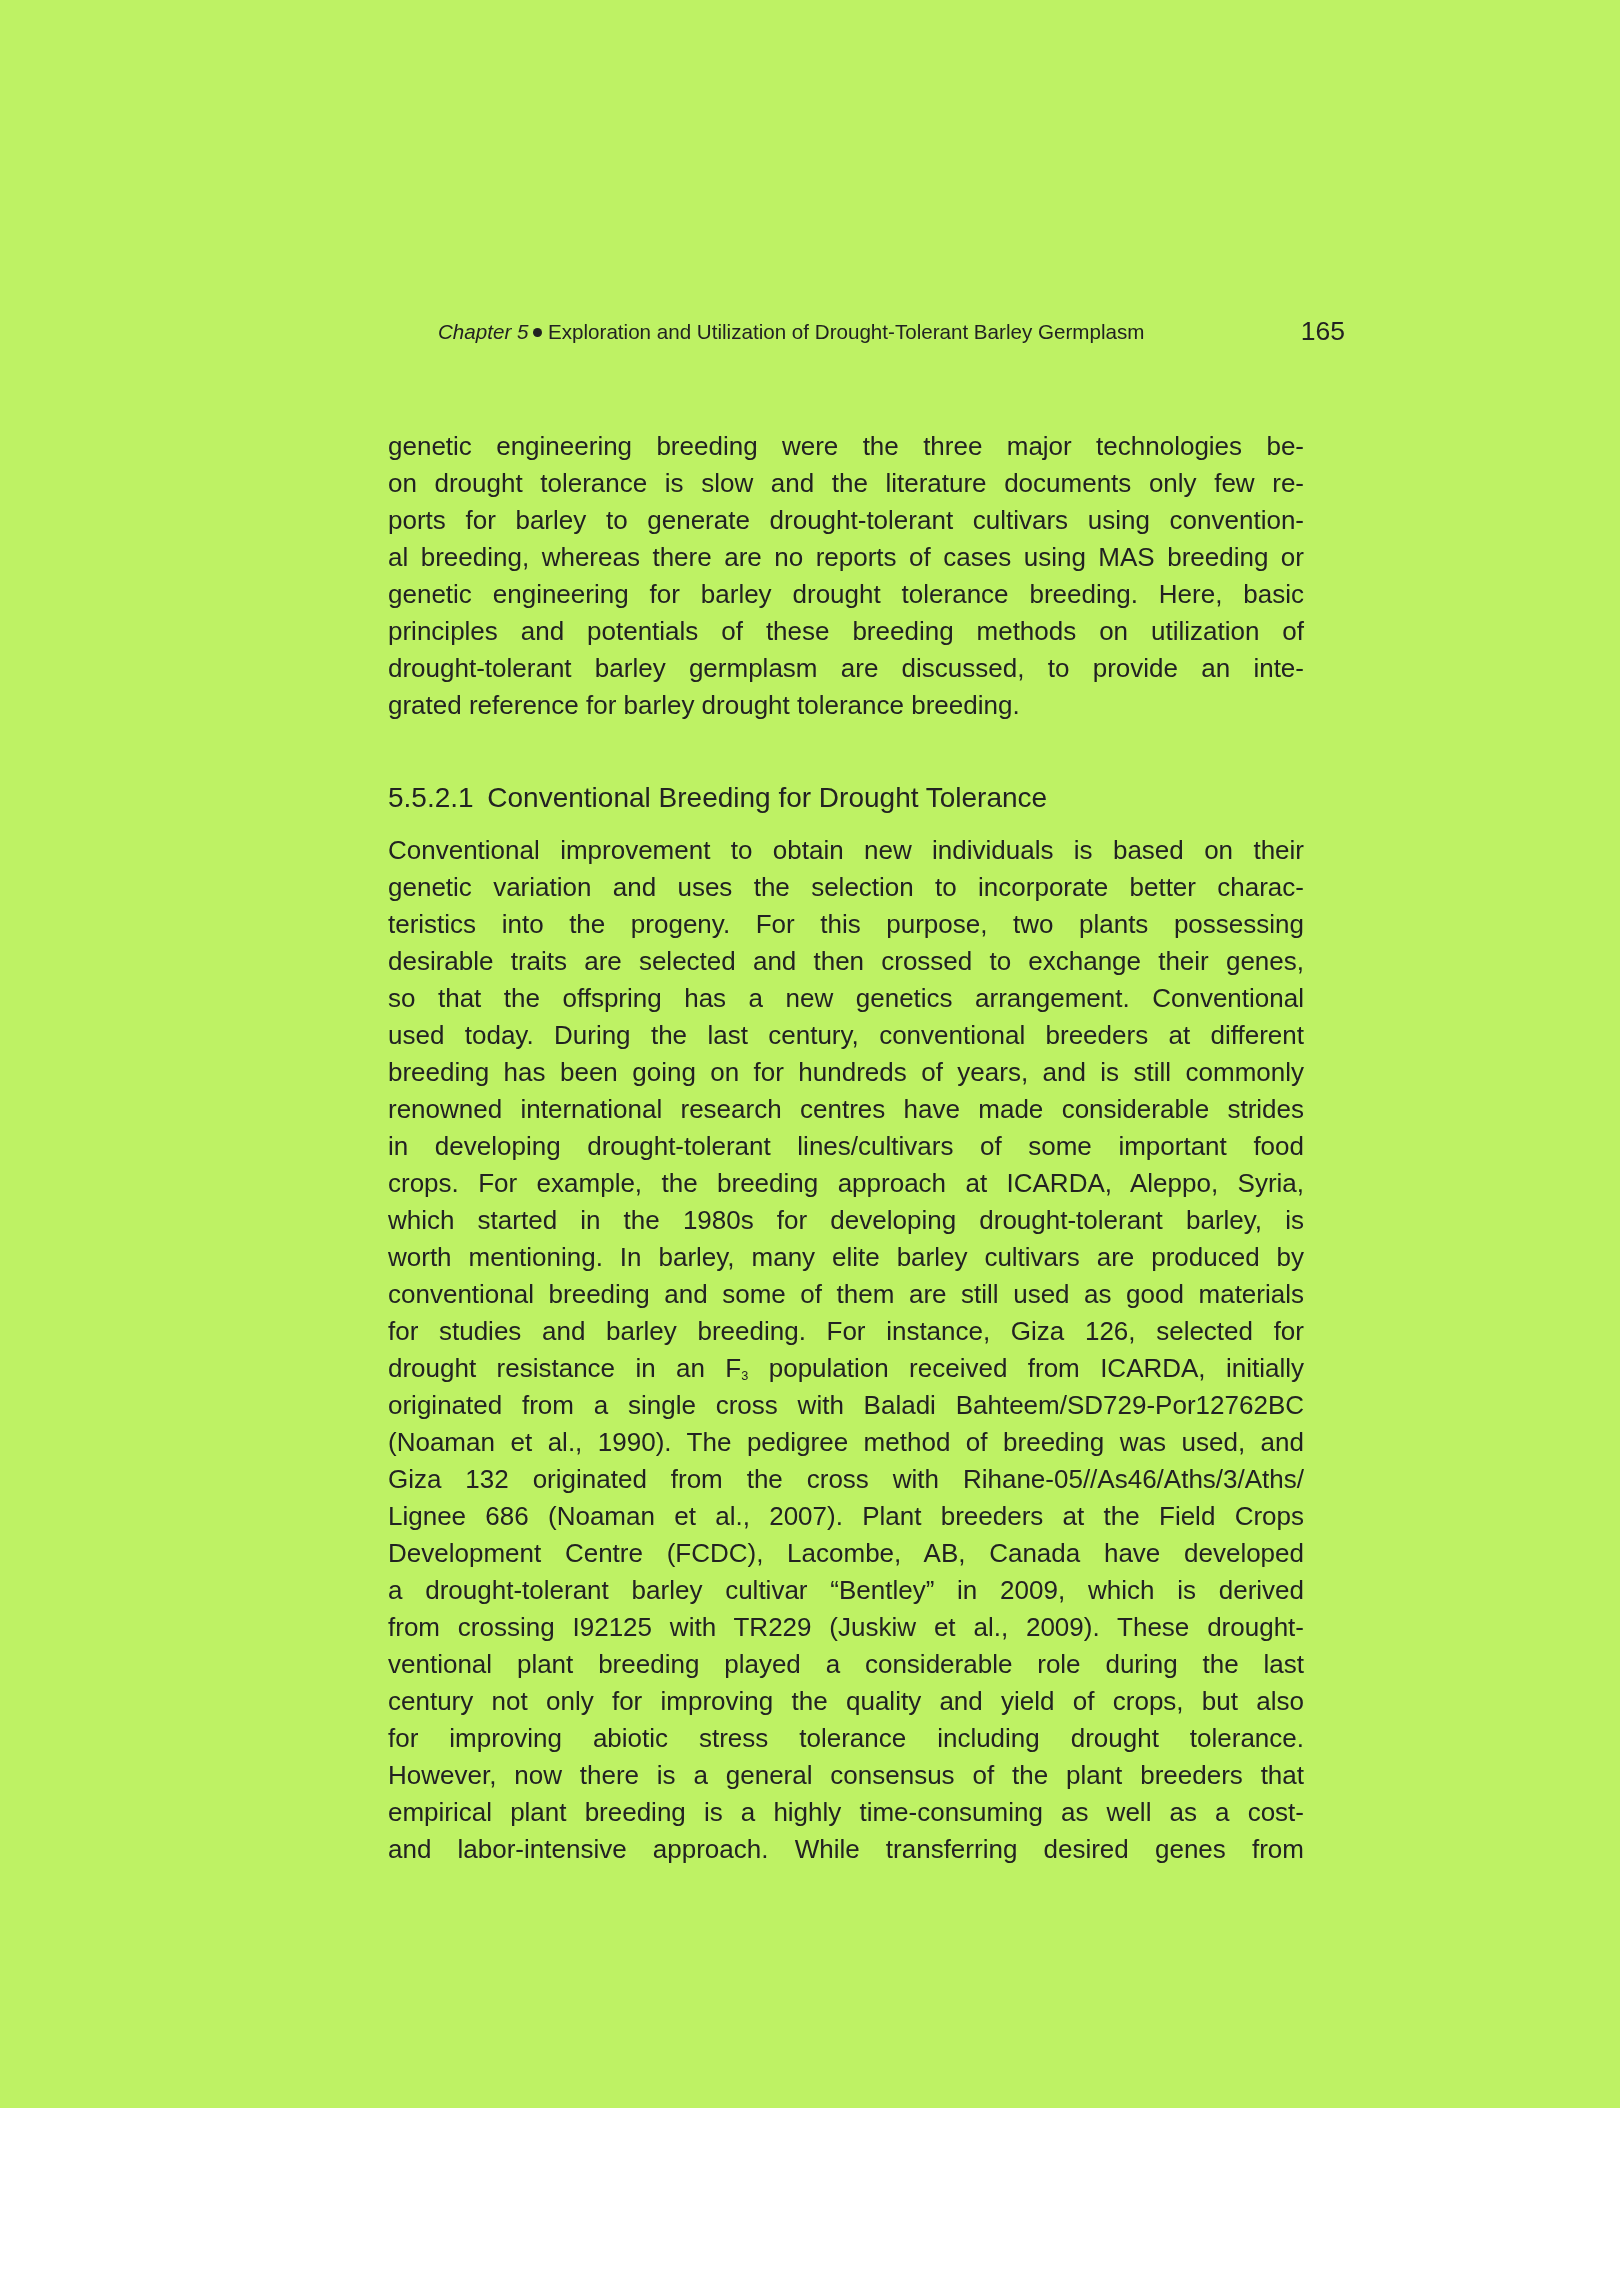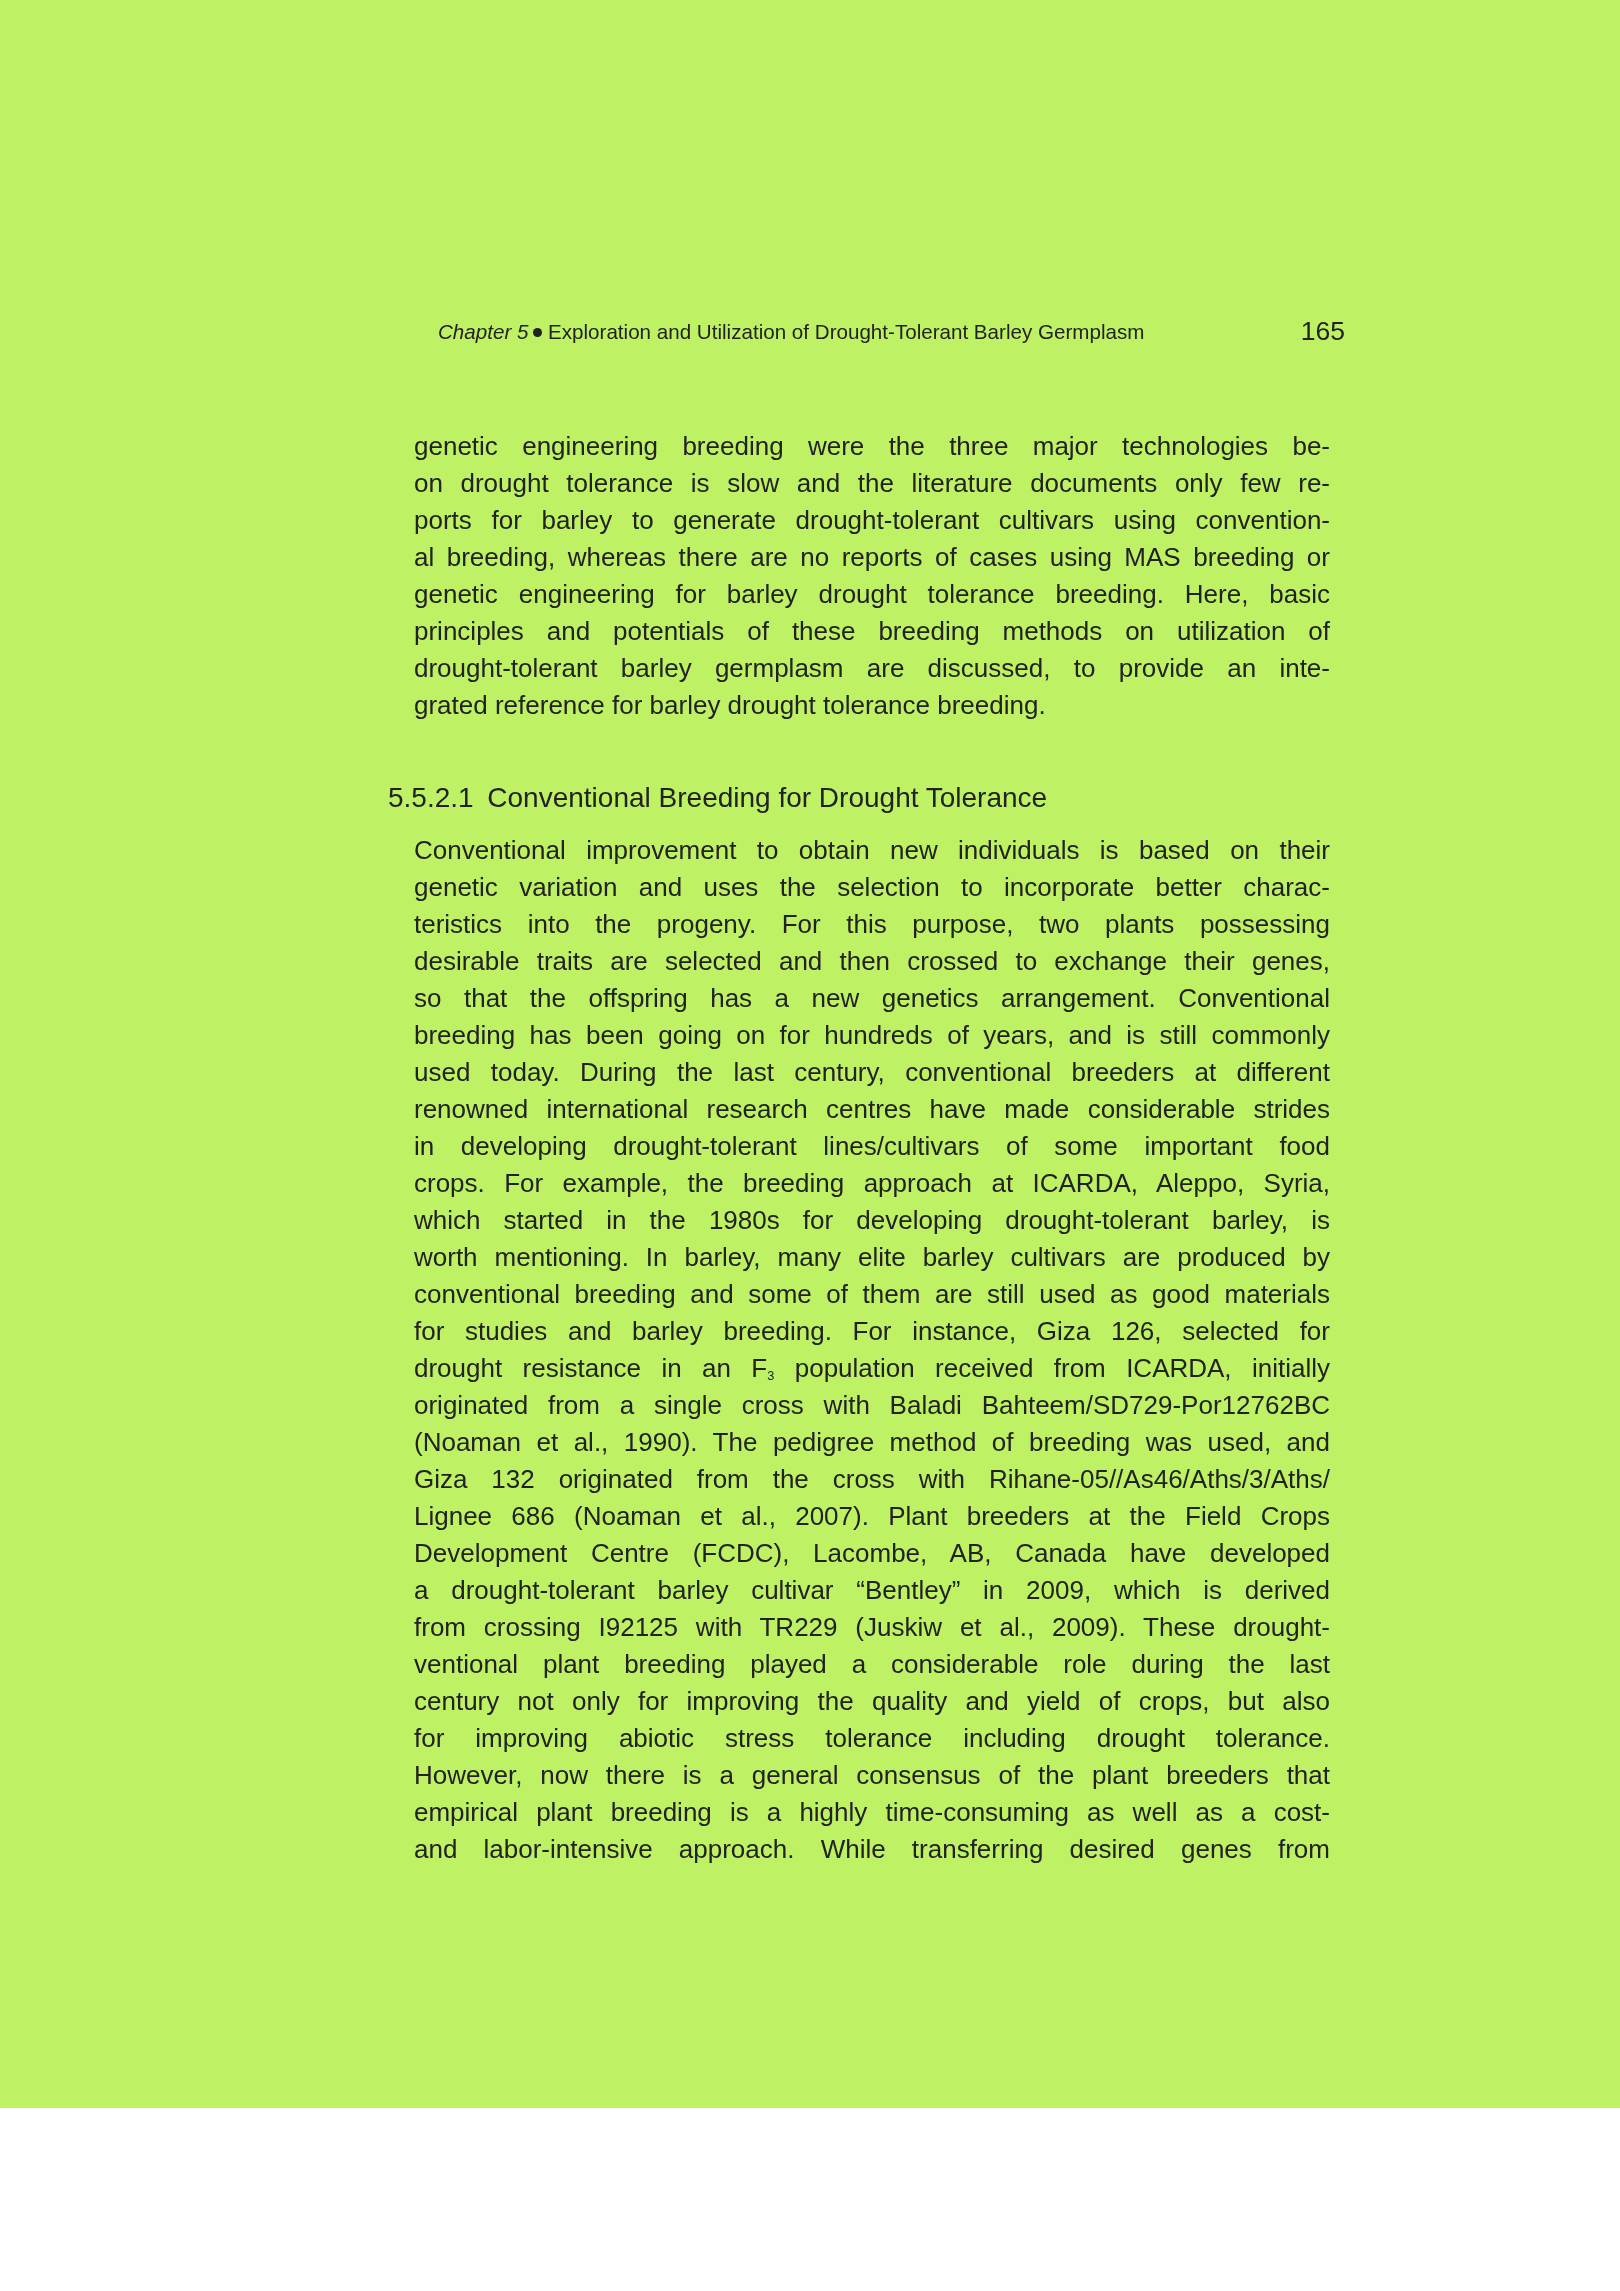--- a/index.html
+++ b/index.html
@@ -10,21 +10,20 @@
     font-family: "Liberation Sans", sans-serif; font-size: 20.6px; color: #222;
     white-space: nowrap;
   }
   .running-head .chap { font-style: italic; }
   .running-head .bullet { display: inline-block; width: 8.8px; height: 8.8px; border-radius: 50%; background: #222; margin: 0 5.9px 2px 4.9px; vertical-align: middle; }
   .running-head .page-num { position: absolute; right: 0; top: -3.9px; font-size: 26.5px; }
   .body {
     position: absolute; left: 388px; width: 916px;
     font-family: "Liberation Sans", sans-serif; font-size: 26px; color: #222;
     line-height: 37px;
-    margin-left: 26px;
   }
   .line { display: block; text-align: justify; text-align-last: justify; white-space: nowrap; height: 37px; overflow: visible; }
   .line.last { text-align-last: left; }
   .heading {
     position: absolute; left: 388px; top: 782px;
     font-family: "Liberation Sans", sans-serif; font-size: 28px; color: #222;
     white-space: nowrap;
   }
   .heading .num { margin-right: 13.7px; }
   sub { font-size: 12.7px; vertical-align: -2.9px; }
@@ -52,22 +51,22 @@
   <div class="heading">
     <span class="num">5.5.2.1</span><span>Conventional Breeding for Drought Tolerance</span>
   </div>
 
   <div class="body" id="para2" style="top: 832px;">
       <span class="line">Conventional improvement to obtain new individuals is based on their</span>
       <span class="line">genetic variation and uses the selection to incorporate better charac-</span>
       <span class="line">teristics into the progeny. For this purpose, two plants possessing</span>
       <span class="line">desirable traits are selected and then crossed to exchange their genes,</span>
       <span class="line">so that the offspring has a new genetics arrangement. Conventional</span>
+      <span class="line">used today. During the last century, conventional breeders at different</span>
       <span class="line">breeding has been going on for hundreds of years, and is still commonly</span>
-      <span class="line">used today. During the last century, conventional breeders at different</span>
       <span class="line">renowned international research centres have made considerable strides</span>
       <span class="line">in developing drought-tolerant lines/cultivars of some important food</span>
       <span class="line">crops. For example, the breeding approach at ICARDA, Aleppo, Syria,</span>
       <span class="line">which started in the 1980s for developing drought-tolerant barley, is</span>
       <span class="line">worth mentioning. In barley, many elite barley cultivars are produced by</span>
       <span class="line">conventional breeding and some of them are still used as good materials</span>
       <span class="line">for studies and barley breeding. For instance, Giza 126, selected for</span>
       <span class="line">drought resistance in an F<sub>3</sub> population received from ICARDA, initially</span>
       <span class="line">originated from a single cross with Baladi Bahteem/SD729-Por12762BC</span>
       <span class="line">(Noaman et al., 1990). The pedigree method of breeding was used, and</span>

